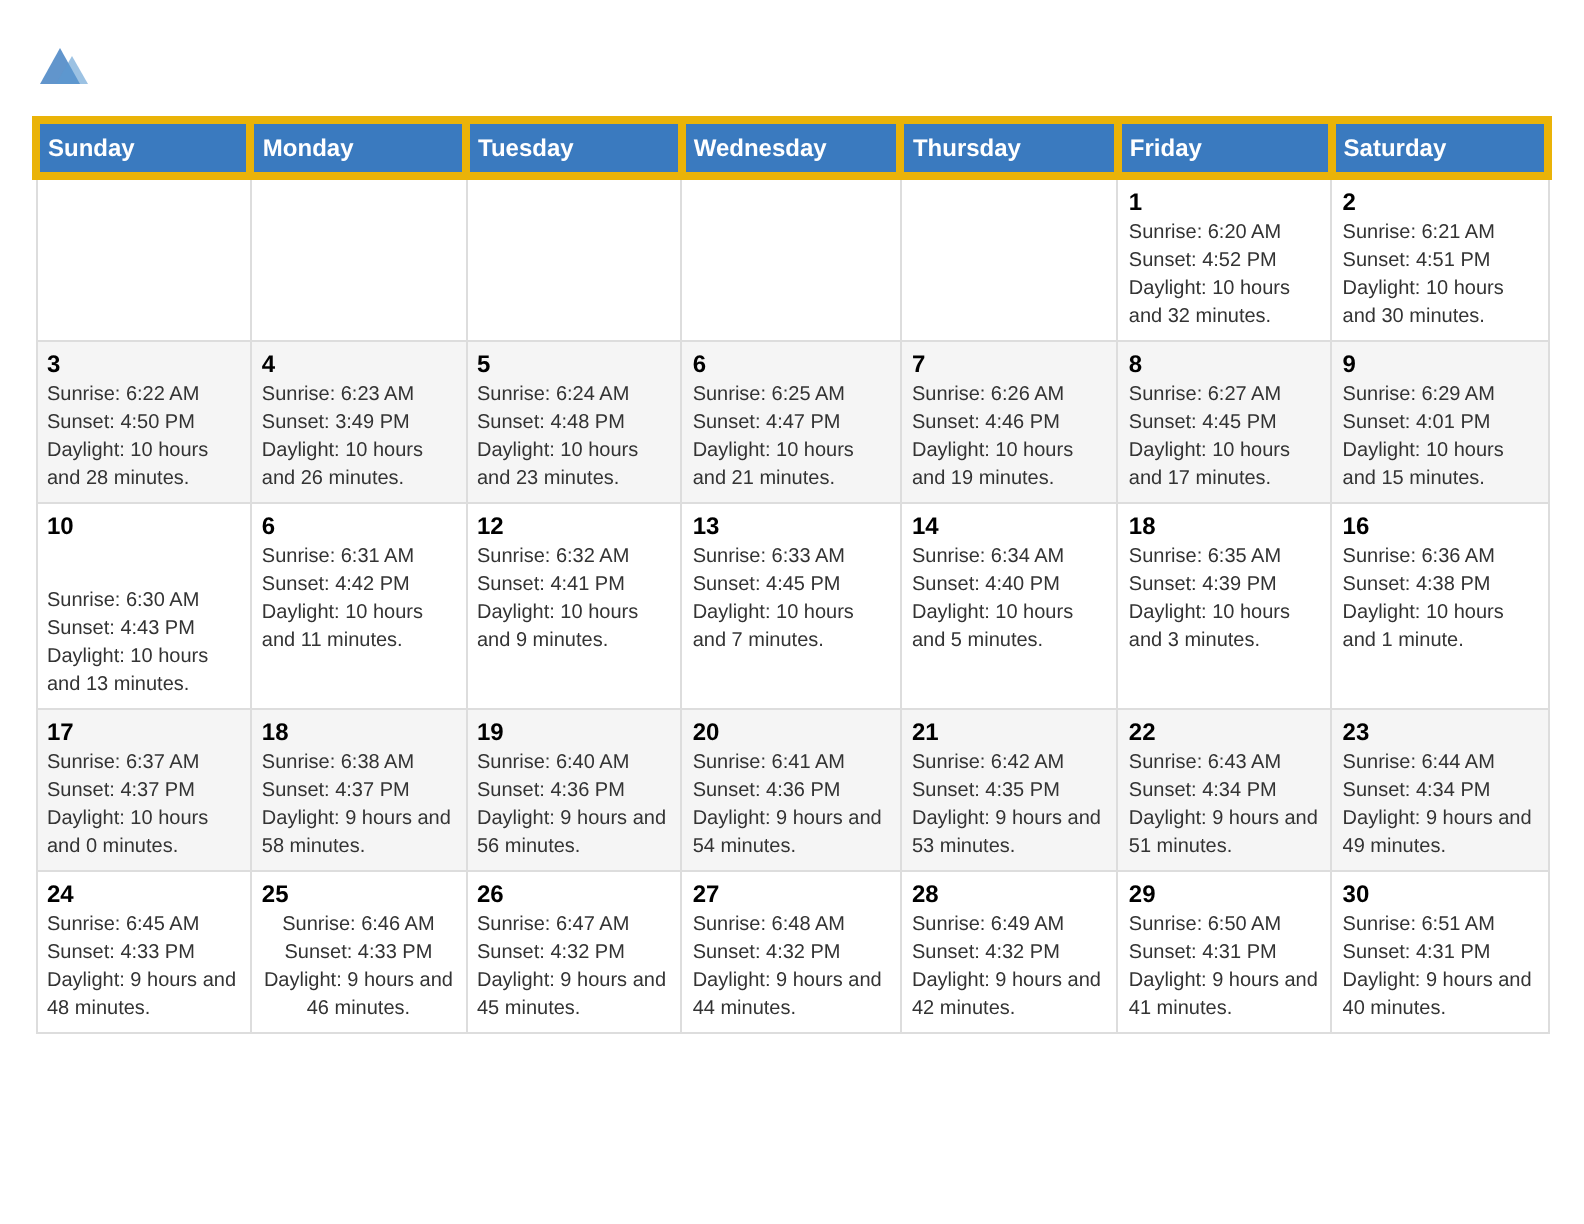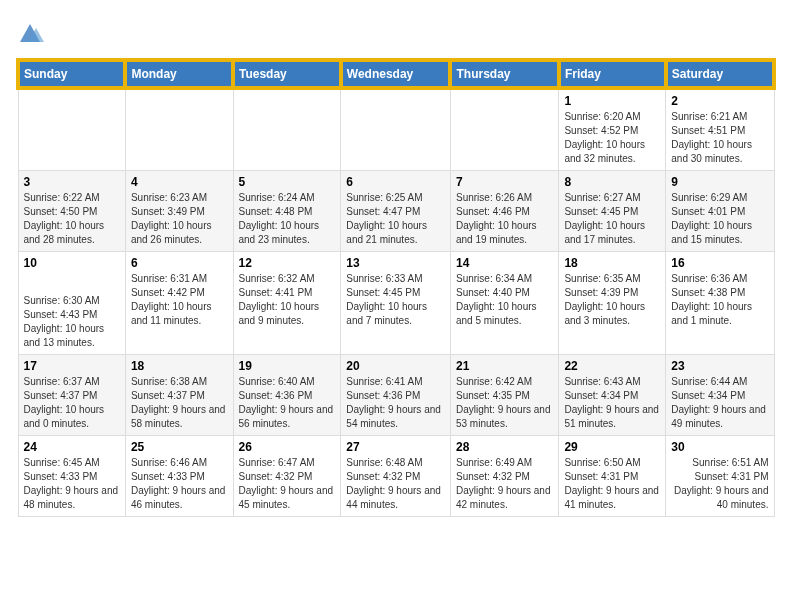--- a/index.html
+++ b/index.html
@@ -280,21 +280,21 @@
       </tr>
       <tr>
         <td>
           <span class="day-number">24</span>
           <div class="day-info" style="white-space: pre-line;">Sunrise: 6:45 AM
 Sunset: 4:33 PM
 Daylight: 9 hours and 48 minutes.</div>
         </td>
         <td>
           <span class="day-number">25</span>
-          <div class="day-info" style="white-space: pre-line;">Sunrise: 6:46 AM
+          <div class="day-info" style="white-space: pre-line; text-align: center;">Sunrise: 6:46 AM
 Sunset: 4:33 PM
 Daylight: 9 hours and 46 minutes.</div>
         </td>
         <td>
           <span class="day-number">26</span>
           <div class="day-info" style="white-space: pre-line;">Sunrise: 6:47 AM
 Sunset: 4:32 PM
 Daylight: 9 hours and 45 minutes.</div>
         </td>
         <td>
@@ -310,19 +310,19 @@
 Daylight: 9 hours and 42 minutes.</div>
         </td>
         <td>
           <span class="day-number">29</span>
           <div class="day-info" style="white-space: pre-line;">Sunrise: 6:50 AM
 Sunset: 4:31 PM
 Daylight: 9 hours and 41 minutes.</div>
         </td>
         <td>
           <span class="day-number">30</span>
-          <div class="day-info" style="white-space: pre-line; text-align: right;">Sunrise: 6:51 AM
+          <div class="day-info" style="white-space: pre-line;">Sunrise: 6:51 AM
 Sunset: 4:31 PM
 Daylight: 9 hours and 40 minutes.</div>
         </td>
       </tr>
     </tbody>
 </table>
 
 </body></html>

